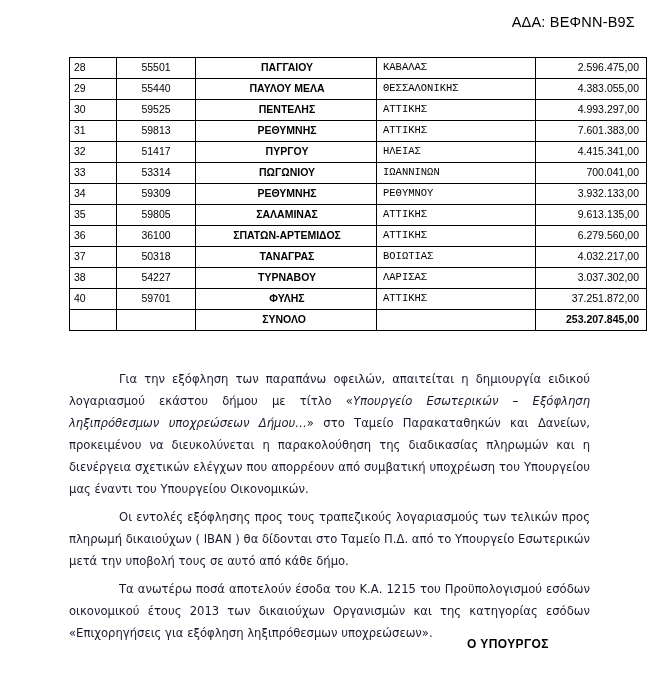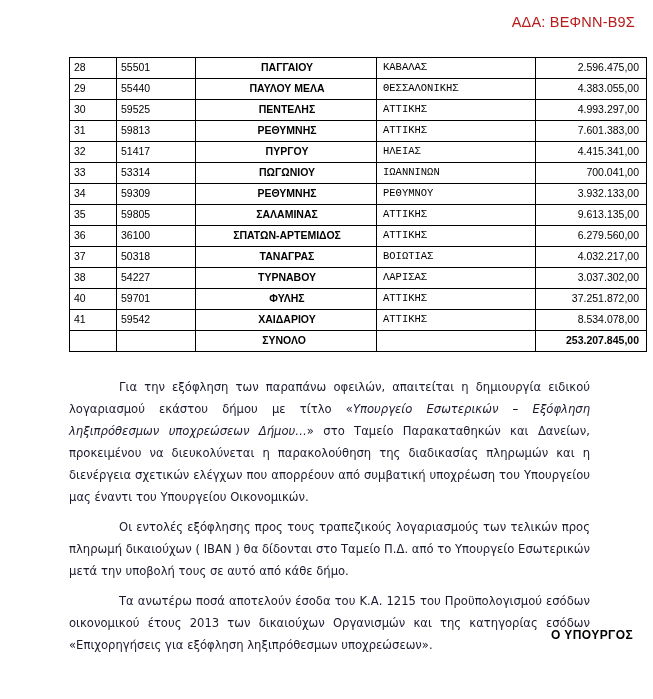--- a/index.html
+++ b/index.html
@@ -25,21 +25,21 @@
   }
 
   
   .ada-header {
     position: absolute;
     top: 14px;
     right: 18px;
     font-family: "Liberation Sans", sans-serif;
     font-size: 14.5px;
     letter-spacing: 0.2px;
-    color: #b91c1c;
+    color: #000000;
     white-space: nowrap;
   }
 
   
   .table-wrap {
     position: absolute;
     left: 69px;
     top: 57px;
     width: 525px;
   }
@@ -53,21 +53,21 @@
   table.amounts td {
     border: 1px solid #000000;
     height: 20px;
     padding: 0 4px;
     vertical-align: middle;
     line-height: 1.05;
     white-space: nowrap;
     overflow: hidden;
   }
   .col-idx   { width: 38px;  text-align: left; }
-  .col-code  { width: 70px;  text-align: left; }
+  .col-code  { width: 70px;  text-align: center; }
   .col-name  { width: 170px; text-align: center; padding-left: 6px !important; font-weight: bold; }
   .col-pref  { width: 148px; text-align: left; padding-left: 6px !important; font-family: Liberation Mono, monospace; }
   .col-amt   { width: 99px;  text-align: right; padding-right: 7px !important; }
 
   tr.total-row td {
     font-weight: bold;
   }
   tr.total-row .col-name {
     text-align: center;
     padding-left: 0 !important;
@@ -81,40 +81,40 @@
     width: 521px;
     font-family: "DejaVu Sans", "Liberation Sans", sans-serif;
     font-size: 11.6px;
     color: #1a1a2e;
   }
   .para {
     text-align: justify;
     text-justify: inter-word;
     text-indent: 50px;
     line-height: 1.90;
-    margin: 8px 0 6px 0;
+    margin: 0 0 6px 0;
   }
   .para:last-child { margin-bottom: 0; }
   .para .ital {
     font-style: italic;
   }
 
   
   .signature {
     position: absolute;
     left: 383px;
     top: 628px;
     width: 250px;
     text-align: center;
     font-family: "Liberation Sans", sans-serif;
     font-weight: bold;
     font-size: 12px;
     letter-spacing: 0.4px;
   }
-  .sig-title { margin: 0; text-align: right; }
+  .sig-title { margin: 9px; }
   .sig-name  { margin: 38px 0 0 0; }
 </style>
 </head>
 <body>
 
 <div class="page">
 
   <div class="ada-header">ΑΔΑ: ΒΕΦΝΝ-Β9Σ</div>
 
   <div class="table-wrap">
@@ -196,27 +196,20 @@
             <td class="col-name">ΤΥΡΝΑΒΟΥ</td>
             <td class="col-pref">ΛΑΡΙΣΑΣ</td>
             <td class="col-amt">3.037.302,00</td>
           </tr>
           <tr>
             <td class="col-idx">40</td>
             <td class="col-code">59701</td>
             <td class="col-name">ΦΥΛΗΣ</td>
             <td class="col-pref">ΑΤΤΙΚΗΣ</td>
             <td class="col-amt">37.251.872,00</td>
-          </tr>
-          <tr>
-            <td class="col-idx">41</td>
-            <td class="col-code">59542</td>
-            <td class="col-name">ΧΑΙΔΑΡΙΟΥ</td>
-            <td class="col-pref">ΑΤΤΙΚΗΣ</td>
-            <td class="col-amt">8.534.078,00</td>
           </tr>
           <tr class="total-row">
             <td class="col-idx"></td>
             <td class="col-code"></td>
             <td class="col-name">ΣΥΝΟΛΟ</td>
             <td class="col-pref"></td>
             <td class="col-amt">253.207.845,00</td>
           </tr>
         </tbody>
     </table>

